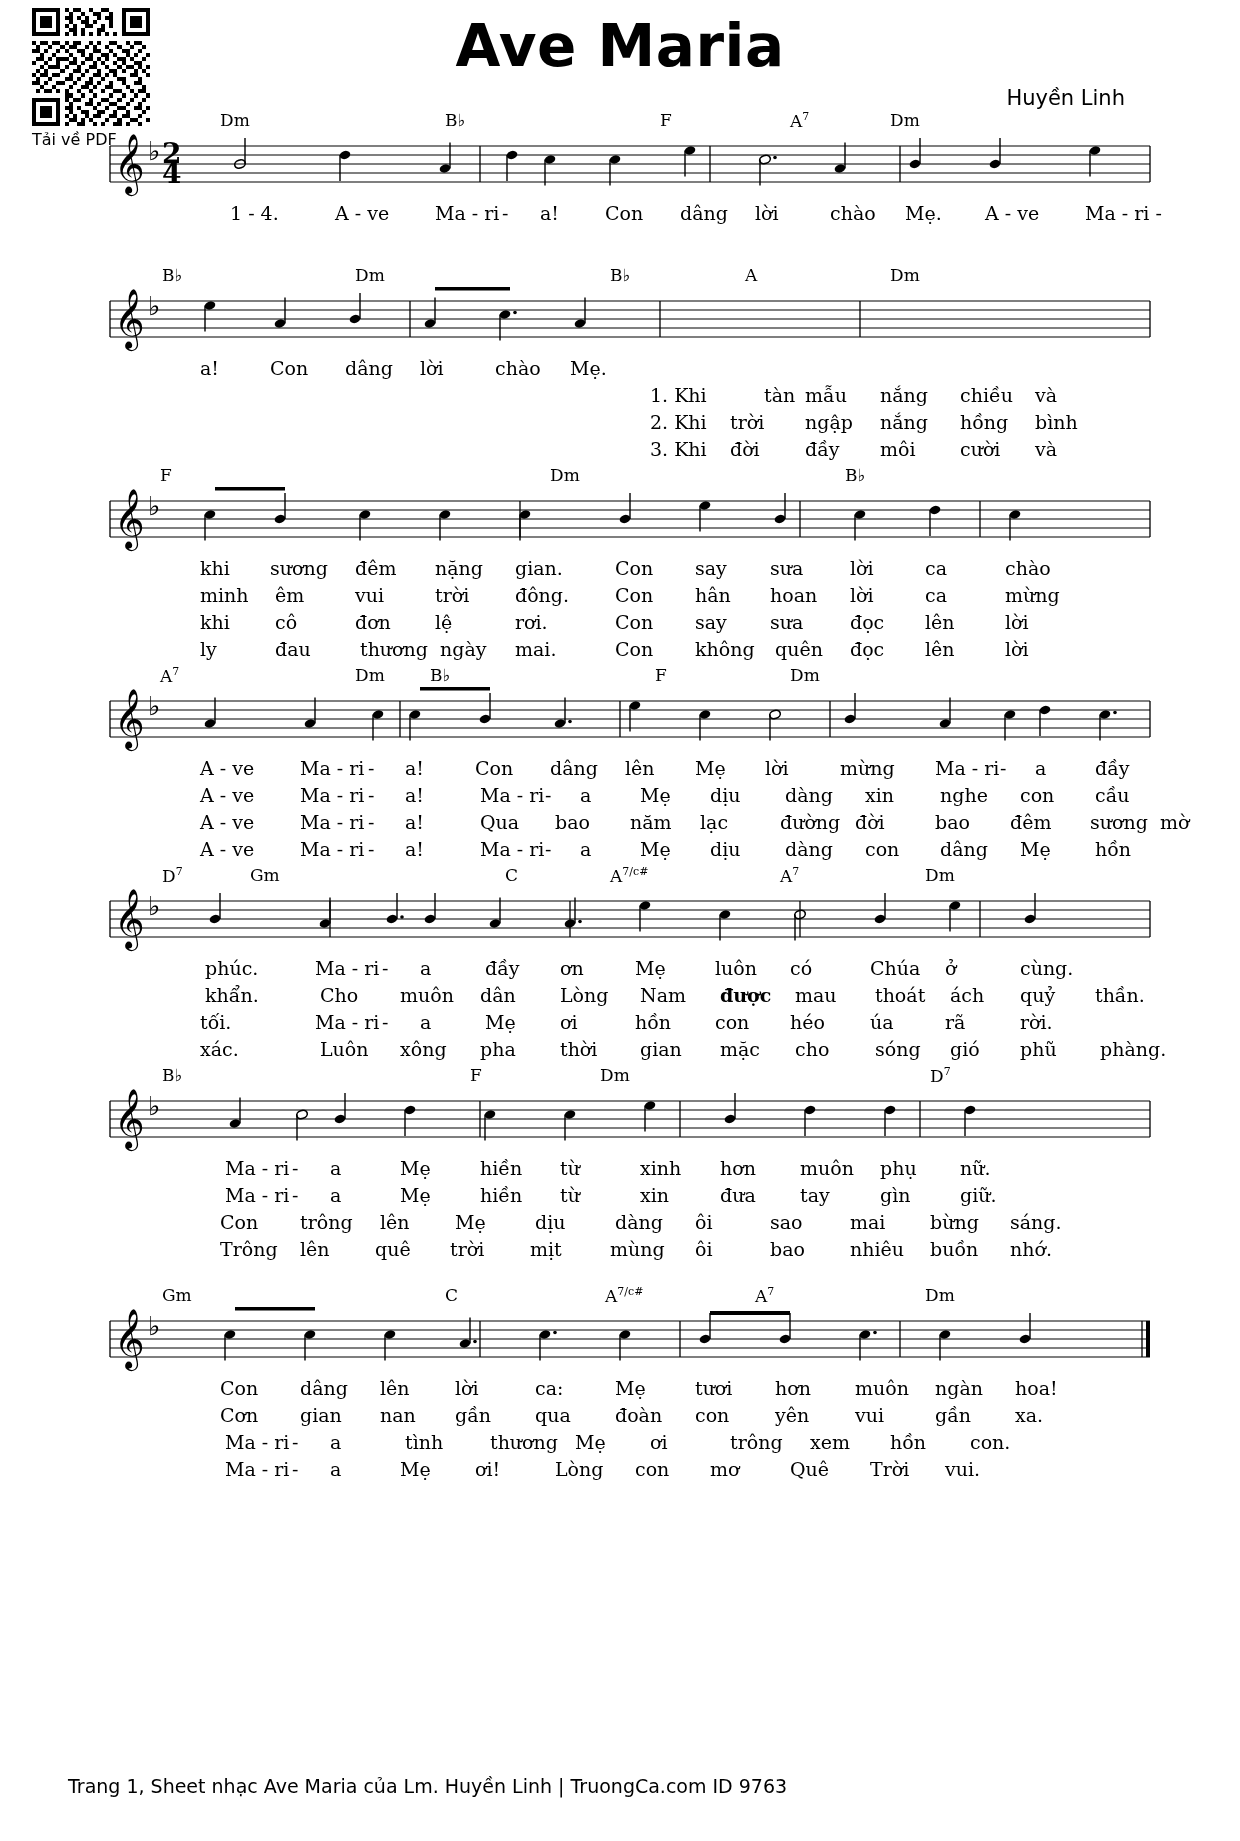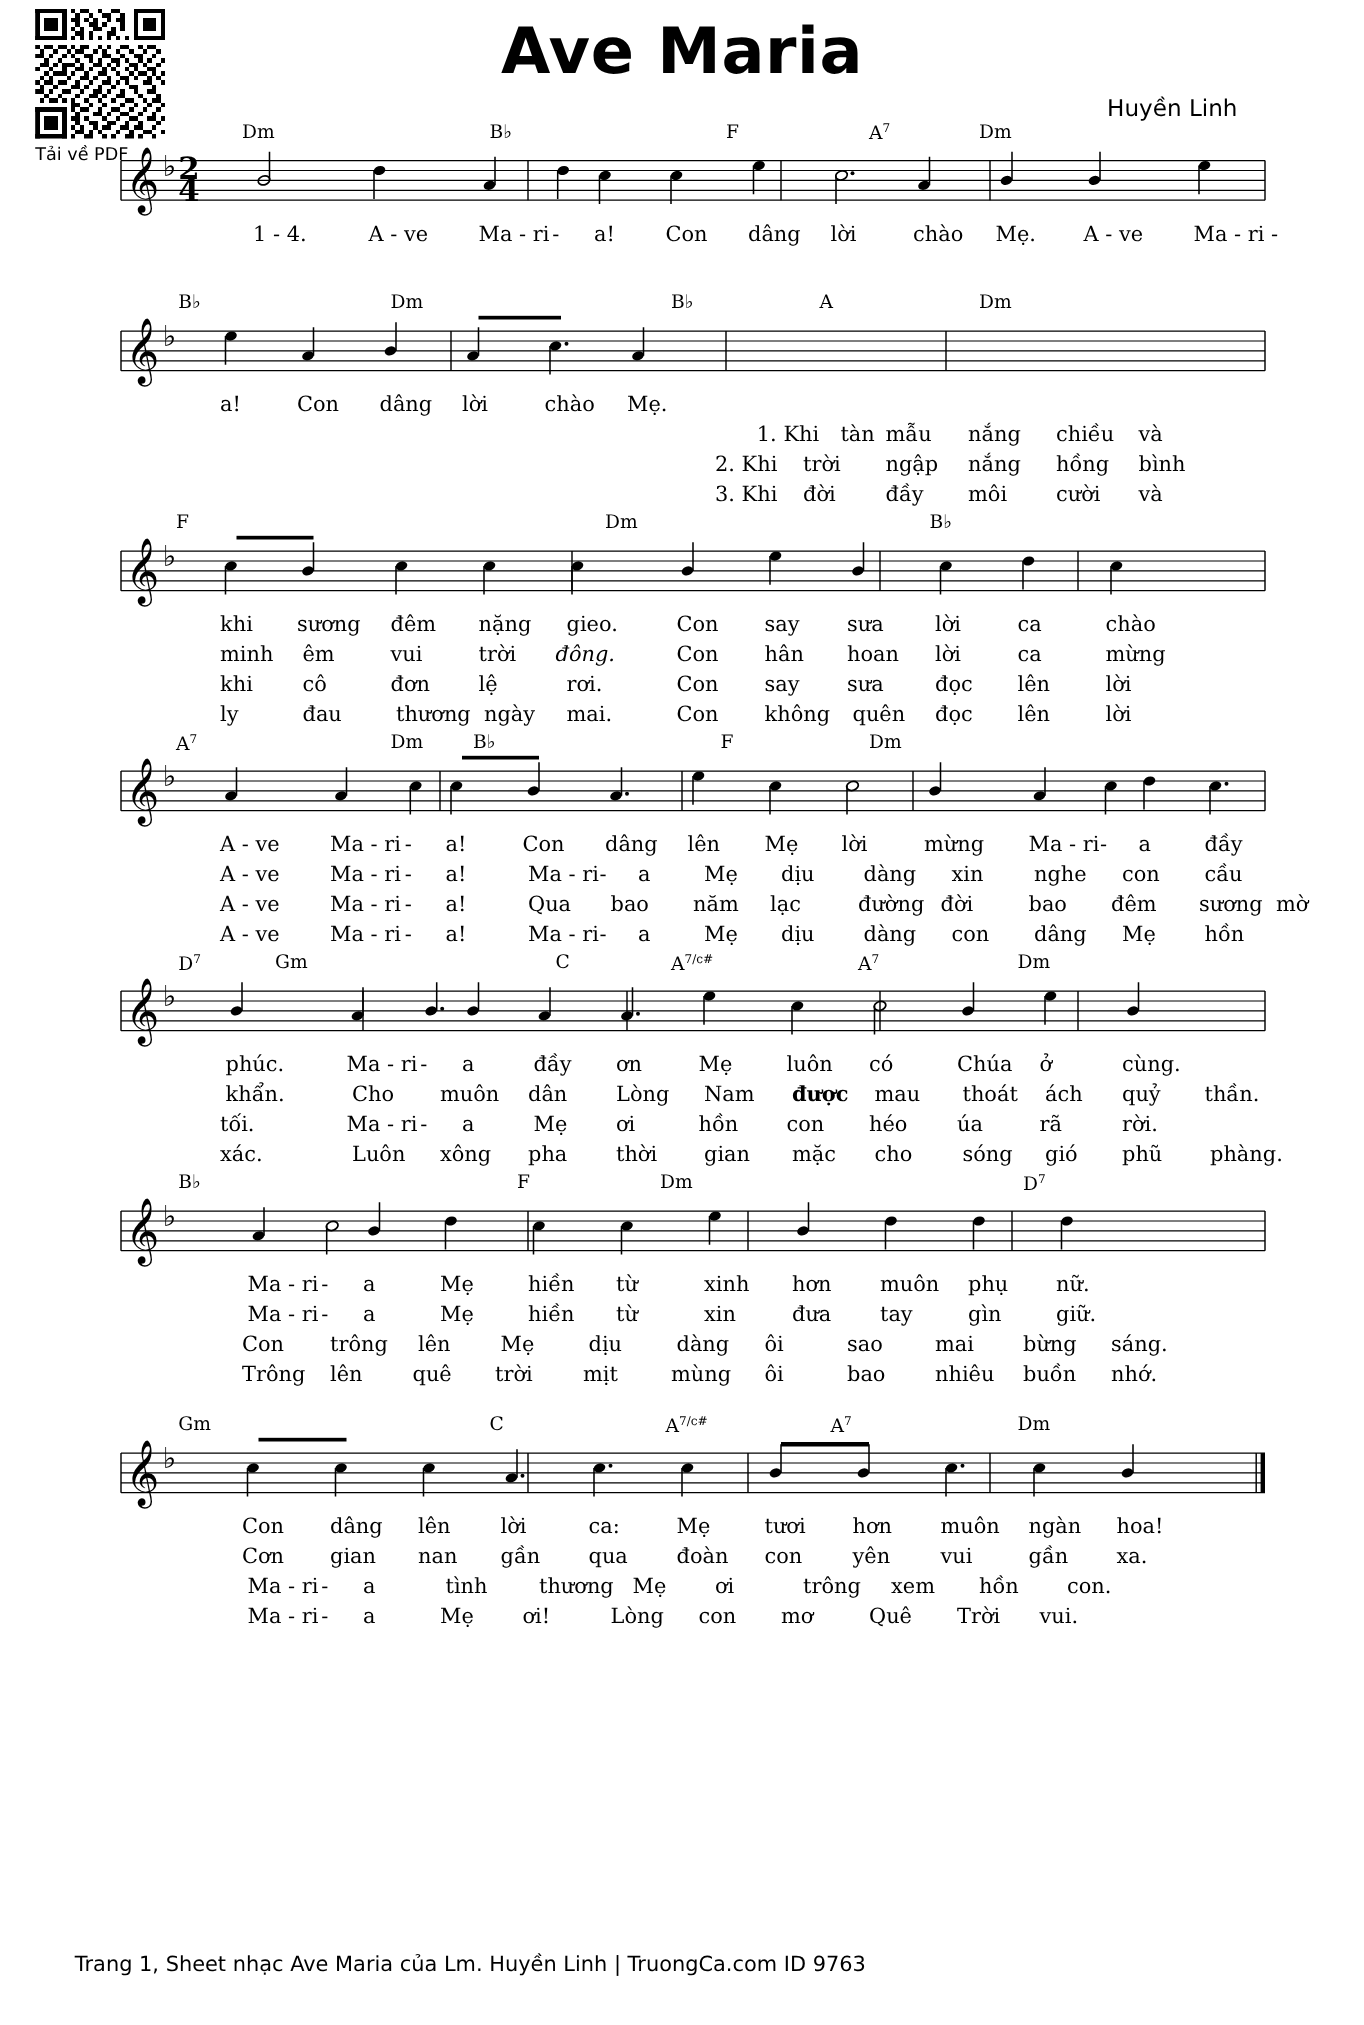--- a/index.html
+++ b/index.html
@@ -470,21 +470,21 @@
       </div>
       <div class="lyric-row">
         <span class="lyric left" style="left: 100px;">a!</span>
         <span class="lyric left" style="left: 170px;">Con</span>
         <span class="lyric left" style="left: 245px;">dâng</span>
         <span class="lyric left" style="left: 320px;">lời</span>
         <span class="lyric left" style="left: 395px;">chào</span>
         <span class="lyric left" style="left: 470px;">Mẹ.</span>
       </div>
       <div class="lyric-row">
-        <span class="lyric left" style="left: 550px; margin-left: 38px;">1. Khi</span>
+        <span class="lyric left" style="left: 550px;">1. Khi</span>
         <span class="lyric left" style="left: 630px; margin-left: 34px;">tàn</span>
         <span class="lyric left" style="left: 705px;">mẫu</span>
         <span class="lyric left" style="left: 780px;">nắng</span>
         <span class="lyric left" style="left: 860px;">chiều</span>
         <span class="lyric left" style="left: 935px;">và</span>
       </div>
       <div class="lyric-row">
         <span class="lyric left" style="left: 550px;">2. Khi</span>
         <span class="lyric left" style="left: 630px;">trời</span>
         <span class="lyric left" style="left: 705px;">ngập</span>
@@ -545,34 +545,34 @@
           <line x1="910" y1="27.5" x2="910" y2="53.5" stroke="#000" stroke-width="1.4"></line>
           <line x1="115" y1="1.5" x2="185" y2="1.5" stroke="#000" stroke-width="4"></line>
           <line x1="610" y1="-7.5" x2="685" y2="-7.5" stroke="#000" stroke-width="4"></line>
         </svg>
       </div>
       <div class="lyric-row">
         <span class="lyric left" style="left: 100px;">khi</span>
         <span class="lyric left" style="left: 170px;">sương</span>
         <span class="lyric left" style="left: 255px;">đêm</span>
         <span class="lyric left" style="left: 335px;">nặng</span>
-        <span class="lyric left" style="left: 415px;">gieo.</span>
+        <span class="lyric left" style="left: 415px;">gian.</span>
         <span class="lyric left" style="left: 515px;">Con</span>
         <span class="lyric left" style="left: 595px;">say</span>
         <span class="lyric left" style="left: 670px;">sưa</span>
         <span class="lyric left" style="left: 750px;">lời</span>
         <span class="lyric left" style="left: 825px;">ca</span>
         <span class="lyric left" style="left: 905px;">chào</span>
       </div>
       <div class="lyric-row">
         <span class="lyric left" style="left: 100px;">minh</span>
         <span class="lyric left" style="left: 175px;">êm</span>
         <span class="lyric left" style="left: 255px;">vui</span>
         <span class="lyric left" style="left: 335px;">trời</span>
-        <span class="lyric left" style="left: 405px; font-style: italic;">đông.</span>
+        <span class="lyric left" style="left: 415px;">đông.</span>
         <span class="lyric left" style="left: 515px;">Con</span>
         <span class="lyric left" style="left: 595px;">hân</span>
         <span class="lyric left" style="left: 670px;">hoan</span>
         <span class="lyric left" style="left: 750px;">lời</span>
         <span class="lyric left" style="left: 825px;">ca</span>
         <span class="lyric left" style="left: 905px;">mừng</span>
       </div>
       <div class="lyric-row">
         <span class="lyric left" style="left: 100px;">khi</span>
         <span class="lyric left" style="left: 175px;">cô</span>

